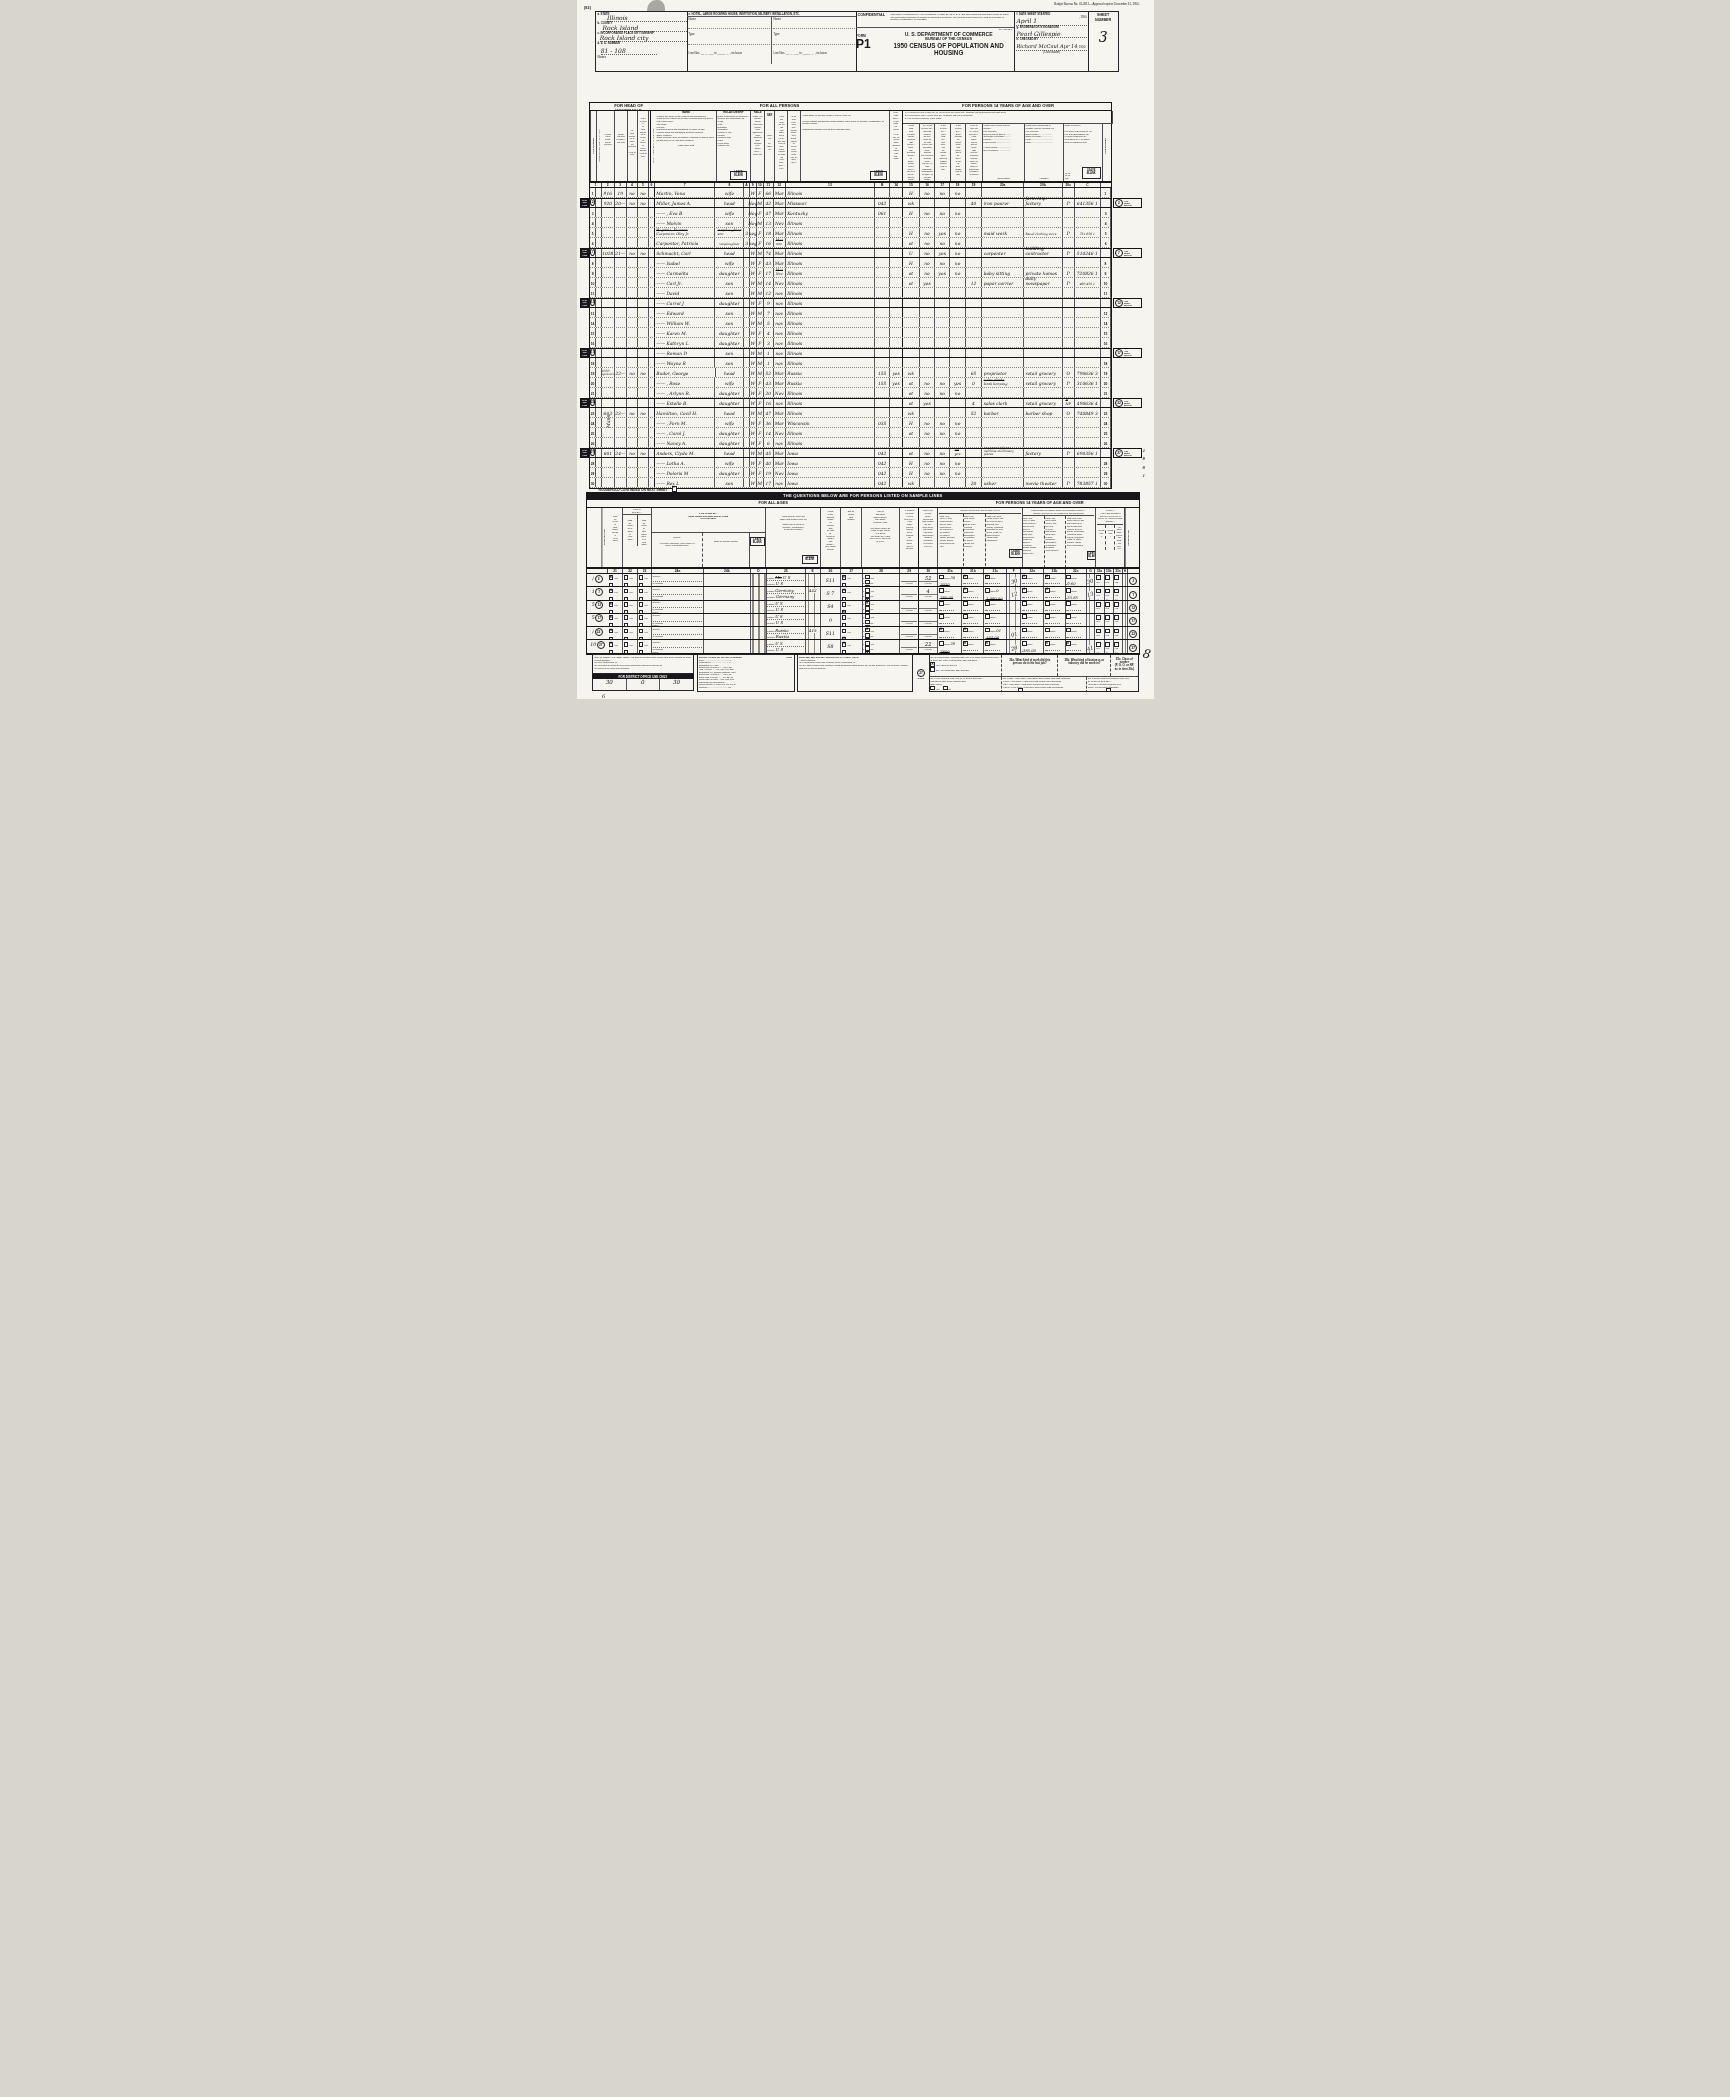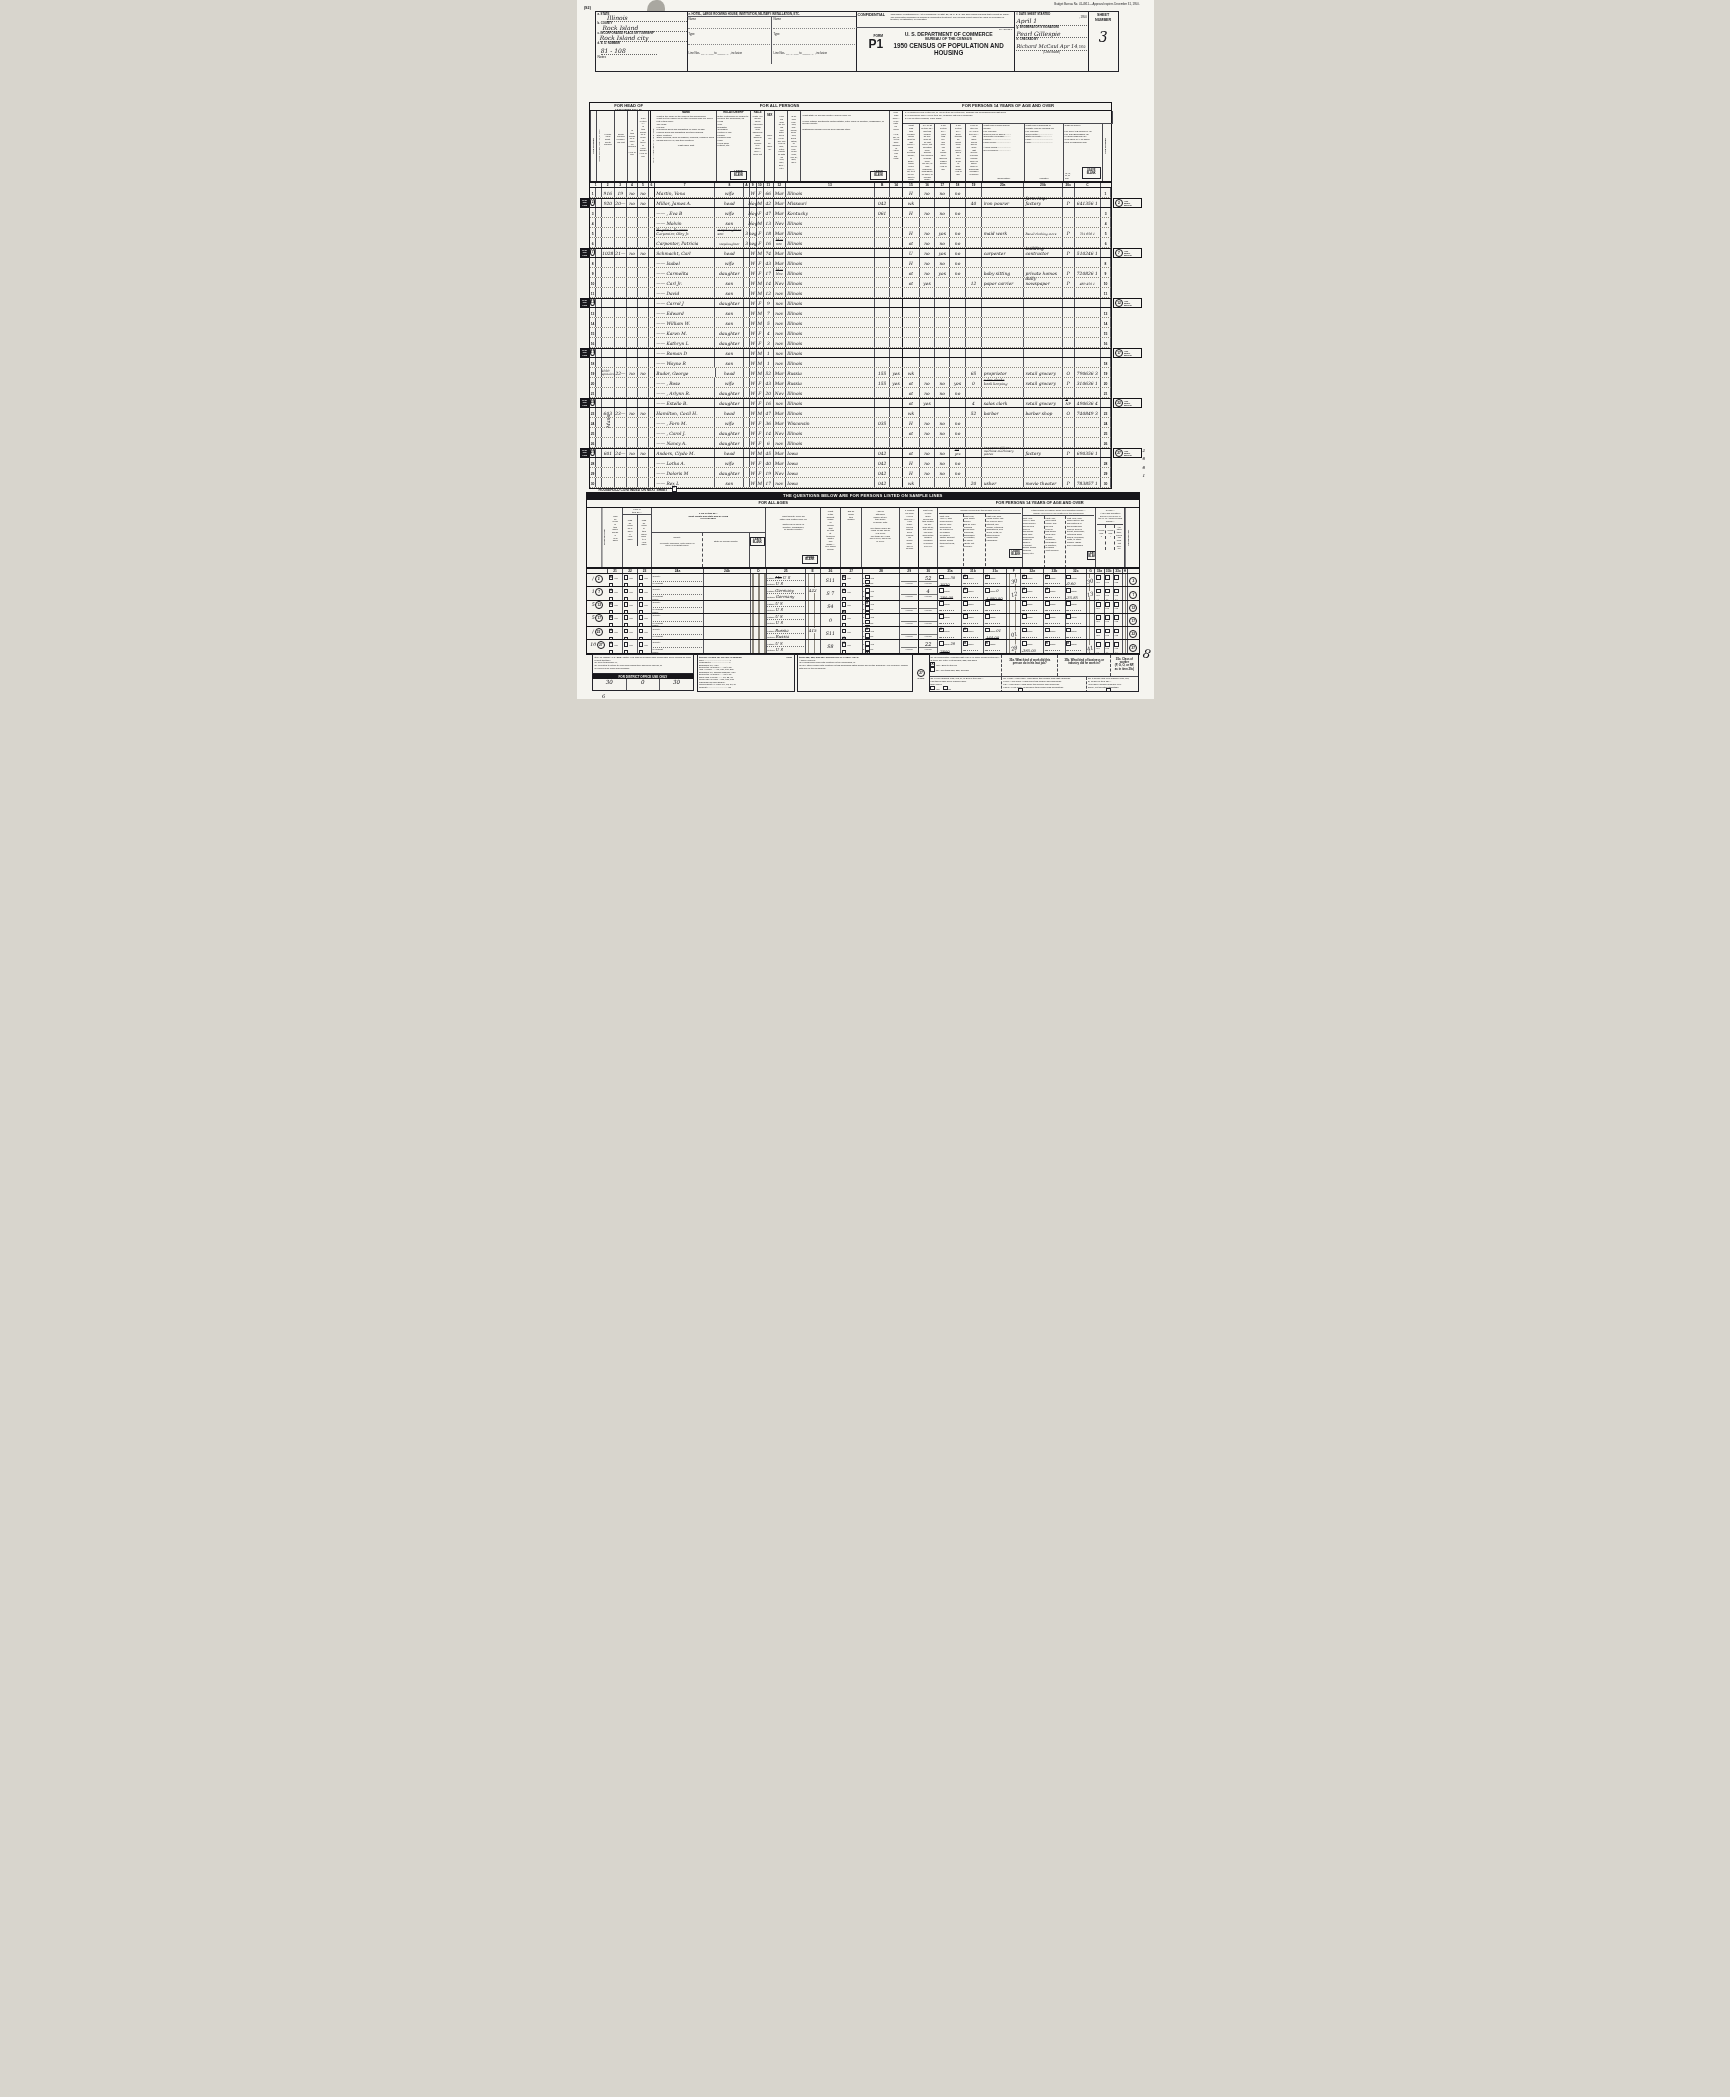--- a/index.html
+++ b/index.html
@@ -94,21 +94,21 @@
         </div>
       </div>
     </div>
 
     <div class="abs" style="left:260px;top:0;width:158px;height:59px;border-right:0.7px solid #23232a">
       <div style="display:flex;padding:0.9px 1.4px;border-bottom:0.4px solid #55555c;height:16px;box-sizing:border-box">
         <div class="b" style="font-size:3.7px;width:33px">CONFIDENTIAL</div>
         <div class="tiny" style="flex:1">This inquiry is authorized by Act of Congress (46 Stat. 21; 13 U. S. C. 201-218) which requires that a report be made. The information furnished is accorded confidential treatment. The Census report cannot be used for purposes of taxation, investigation, or regulation.</div>
       </div>
       <div style="display:flex;align-items:center">
-        <div style="width:27px;text-align:right">
+        <div style="width:27px;text-align:left">
           <div class="b t7">FORM</div>
           <div class="b" style="font-size:12px;line-height:1">P1</div>
         </div>
         <div style="flex:1;text-align:center">
           <div class="tiny" style="text-align:right;padding-right:1.9px">16—59923-1</div>
           <div class="b" style="font-size:5.1px">U. S. DEPARTMENT OF COMMERCE</div>
           <div class="b t8">BUREAU OF THE CENSUS</div>
           <div class="b" style="font-size:6.3px;margin-top:0.9px">1950 CENSUS OF POPULATION AND HOUSING</div>
         </div>
       </div>

